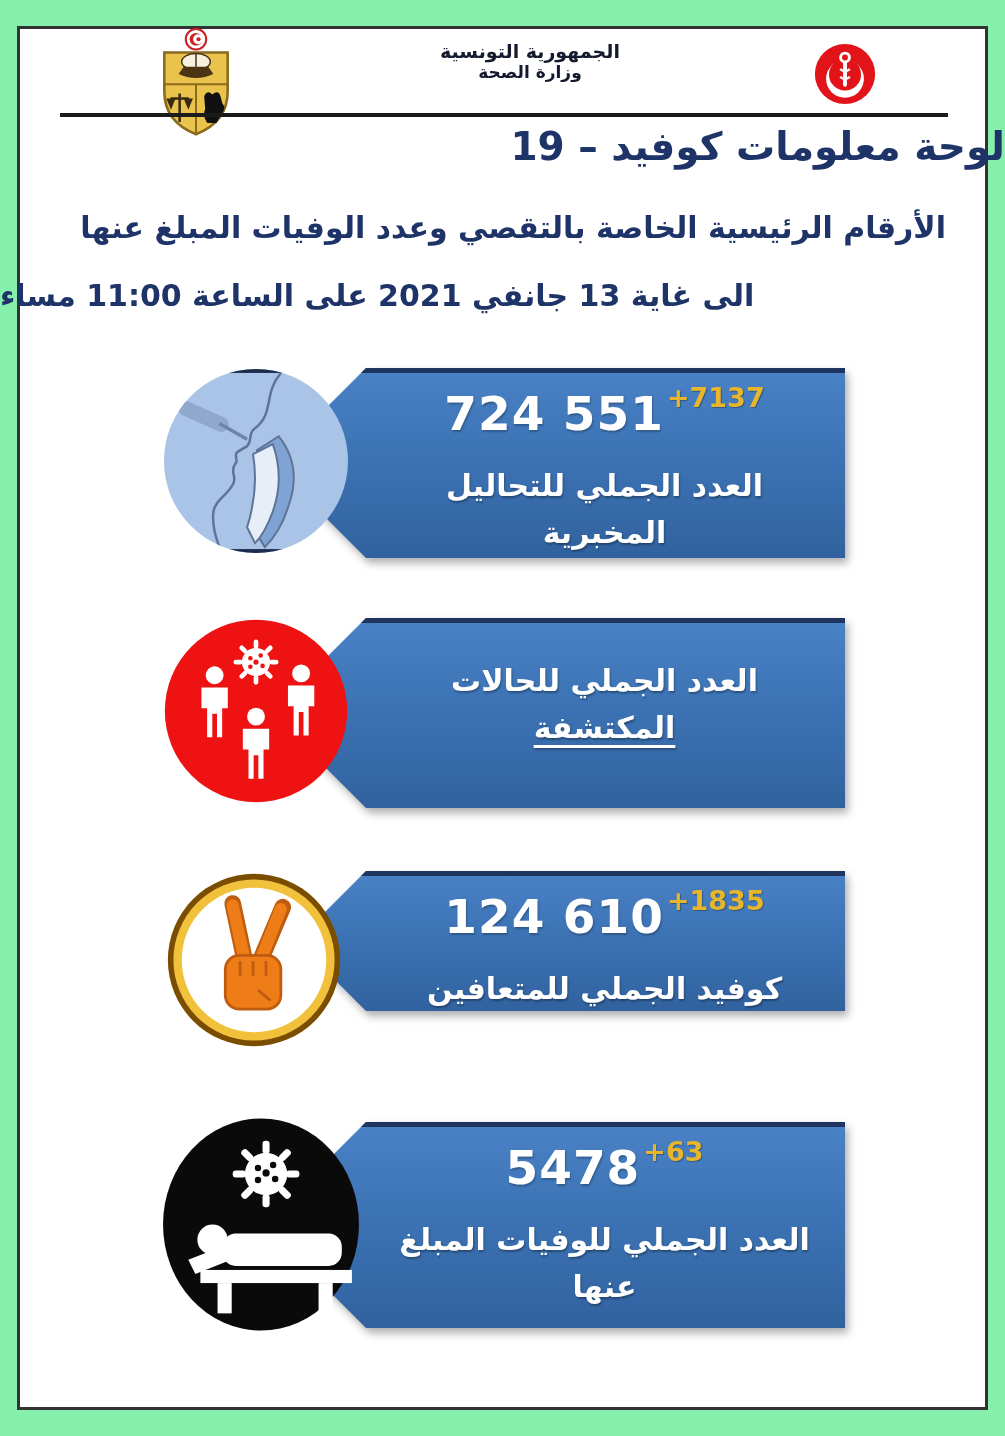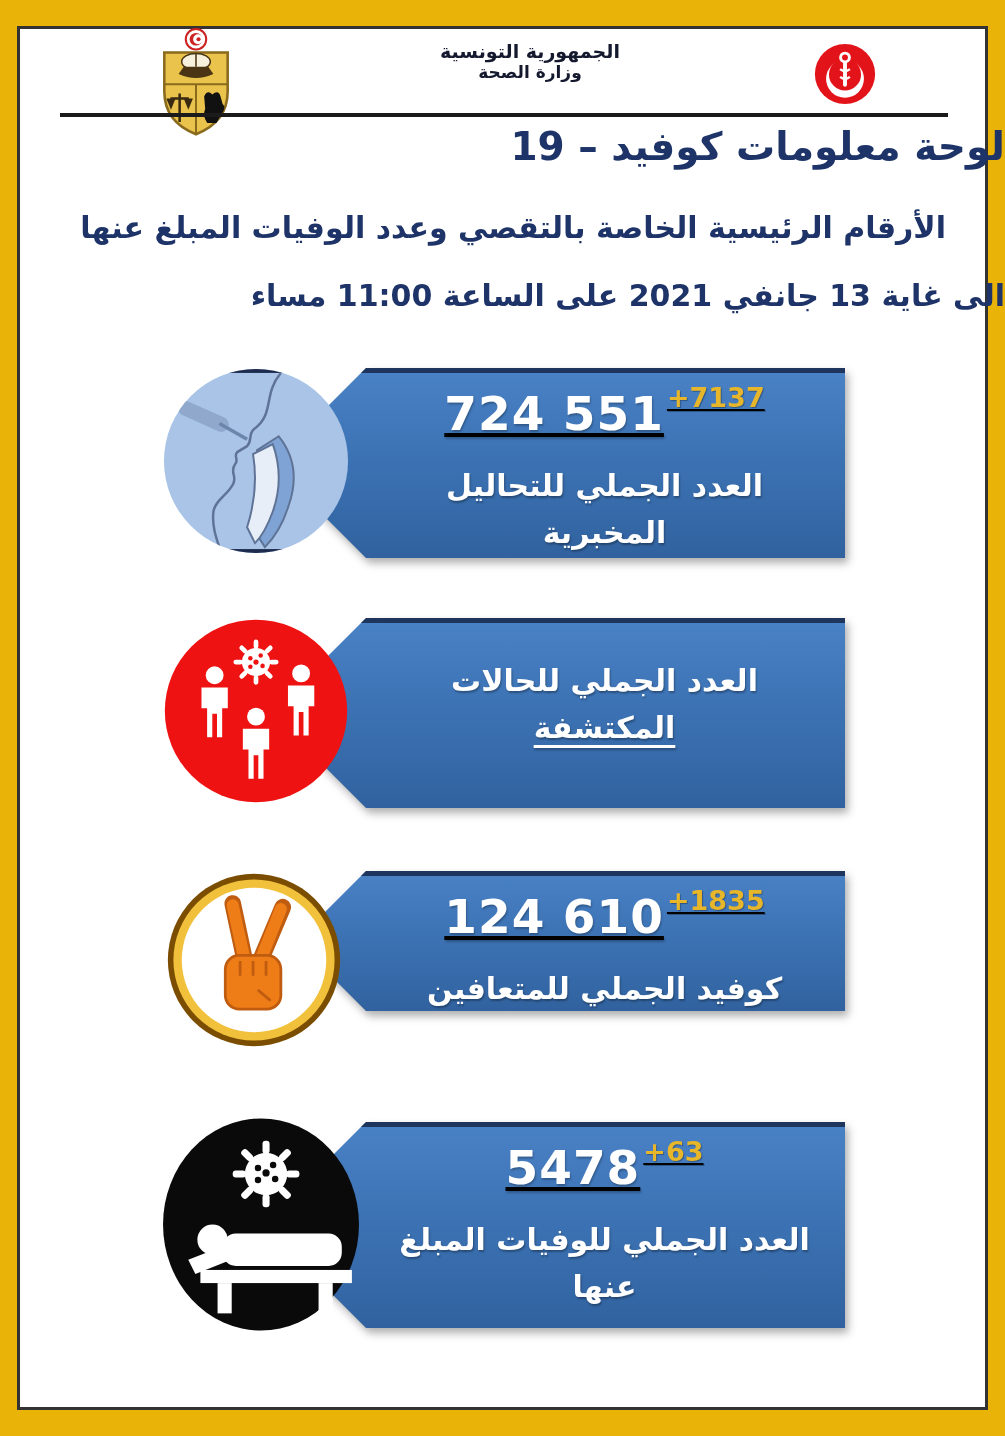--- a/index.html
+++ b/index.html
@@ -1,51 +1,51 @@
 <!DOCTYPE html>
 <html lang="ar"><head>
 <meta charset="utf-8">
 <style>
   * { margin:0; padding:0; box-sizing:border-box; }
   html,body { width:1005px; height:1436px; background:#ffffff; overflow:hidden;
               font-family:"DejaVu Sans", sans-serif; }
-  .page { position:relative; width:1005px; height:1436px; background:#eab308; }
+  .page { position:relative; width:1005px; height:1436px; background:#86efac; }
 
   
   .frame { position:absolute; left:17px; top:26px; width:971px; height:1384px;
            border:3px solid #333333; background:#fff; }
 
   
   .emblem { position:absolute; left:150px; top:28px; width:92px; height:102px; }
   .gov-text { position:absolute; left:330px; top:40px; width:400px; text-align:center;
               color:#15192e; }
   .gov-line1 { font-size:19px; font-weight:bold; }
   .gov-line2 { font-size:17px; font-weight:bold; }
   .moh-logo { position:absolute; left:811px; top:40px; width:68px; height:68px; }
   .divider { position:absolute; left:60px; top:113px; width:888px; height:4px; background:#1b1b1b; }
 
   .title { position:absolute; left:0; top:124px; width:1005px; text-align:right;
            font-size:39px; font-weight:bold; color:#1e3468; }
   .subtitle1 { position:absolute; left:0; top:210px; width:946px; 
                font-size:30px; font-weight:bold; color:#1e3468; }
-  .subtitle2 { position:absolute; left:0; top:278px; width:1005px; text-align:right;
+  .subtitle2 { position:absolute; left:0; top:278px; width:1005px; text-align:left;
                font-size:30px; font-weight:bold; color:#1e3468; }
 
   
   .card { position:absolute; left:160px; width:700px; }
   .banner-shadow { position:absolute; filter:drop-shadow(3px 5px 4px rgba(40,40,40,.38)); }
   .banner { position:relative; width:100%; height:100%;
             background:linear-gradient(180deg,#4a82c6 0%, #3d74b6 42%, #31629f 100%);
             clip-path:polygon(56px 0, 100% 0, 100% 100%, 56px 100%, 0 calc(100% - 56px), 0 56px);
             padding:14px 18px 10px 72px;
             display:flex; flex-direction:column; align-items:center; }
   .banner-top-edge { position:absolute; left:0; top:0; width:100%; height:5px;
                      background:#16294a; opacity:.85; }
   .num-row { direction:ltr; display:flex; align-items:flex-start; justify-content:flex-start;
-             margin-top:8px;text-decoration:underline; }
+             margin-top:8px; }
   .num { font-size:47px; font-weight:bold; color:#ffffff; letter-spacing:1px;
          text-shadow:1px 2px 2px rgba(0,0,0,.25); line-height:1; }
   .delta { font-size:27px; font-weight:bold; color:#e8b62a; line-height:1;
            margin-left:3px; transform:translateY(-6px); text-shadow:1px 1px 1px rgba(0,0,0,.3); }
   .label { direction:rtl; text-align:center; color:#ffffff; font-weight:bold;
            font-size:30px; margin-top:26px; line-height:1.55;
            text-shadow:1px 2px 2px rgba(0,0,0,.3); }
   .label .ul { text-decoration:underline; text-decoration-thickness:3px; text-underline-offset:7px; }
   .icon-wrap { position:absolute; }
   .icon-wrap svg { display:block; width:100%; height:100%; }

